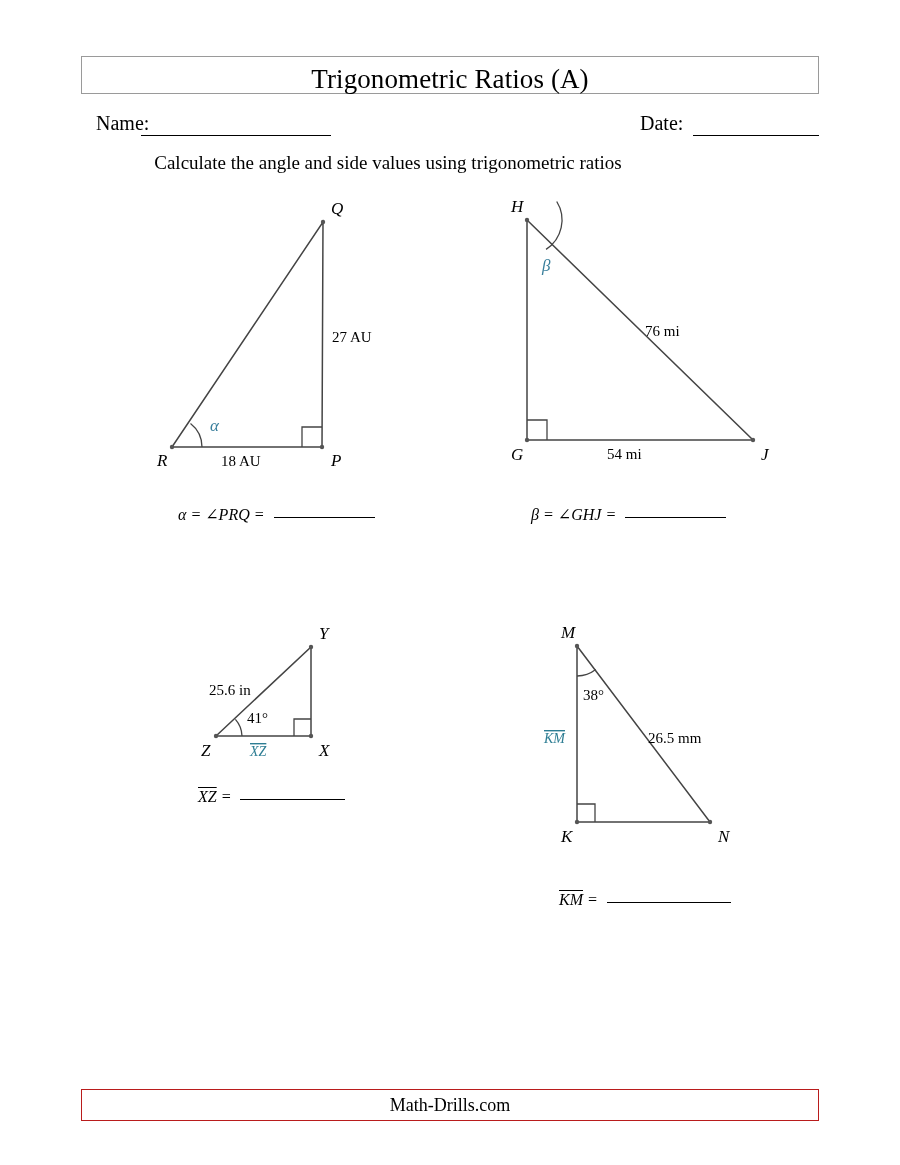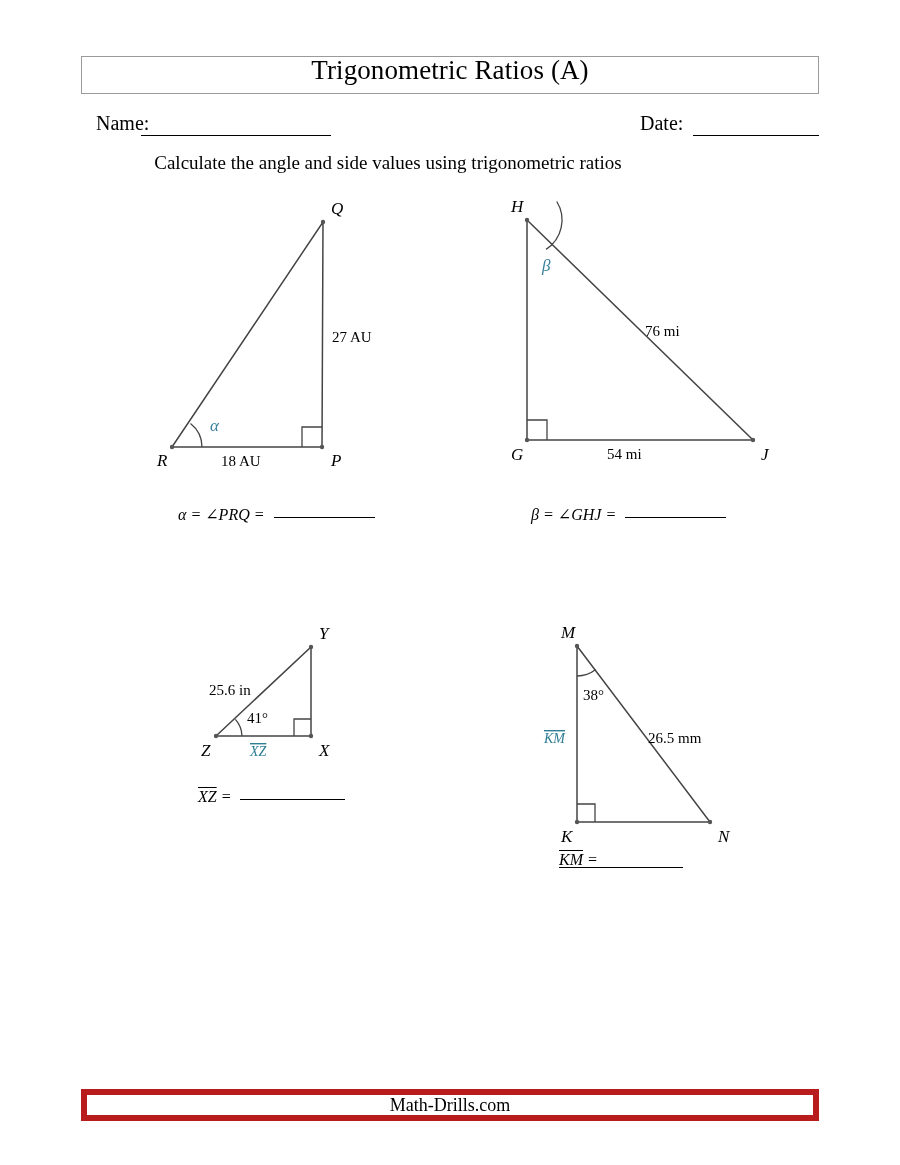--- a/index.html
+++ b/index.html
@@ -19,21 +19,21 @@
 
   
   #title-banner {
     position: absolute;
     left: 81px;
     top: 56px;
     width: 738px;
     height: 38px;
     border: 1px solid #9a9a9a;
     display: flex;
-    align-items: flex-start;
+    align-items: flex-end;
     justify-content: center;
   }
   #title-text {
     font-size: 27px;
     letter-spacing: 0.1px;
     line-height: 1;
   }
 
   
   .field-label {
@@ -92,21 +92,21 @@
     font-style: italic;
   }
 
   
   #footer-banner {
     position: absolute;
     left: 81px;
     top: 1089px;
     width: 738px;
     height: 32px;
-    border: 6px solid #b91c1c;
+    border: 1px solid #b91c1c;
     display: flex;
     align-items: center;
     justify-content: center;
   }
   #footer-text {
     font-size: 18px;
     line-height: 1;
   }
 
   
@@ -226,21 +226,21 @@
     <circle cx="180" cy="202" r="2.2" fill="#555"></circle>
     <text class="vlabel" x="31" y="18">M</text>
     <text class="vlabel" x="31" y="222">K</text>
     <text class="vlabel" x="188" y="222">N</text>
     <text class="measure" x="53" y="80">38°</text>
     <text class="measure" x="118" y="123">26.5 mm</text>
     <text class="tealside" x="14" y="123" text-decoration="overline">KM</text>
   </svg>
 </div>
 
-<div class="answer-row" style="left:539px; top:851px;flex-direction:column;">
+<div class="answer-row" style="left:539px; top:891px;">
   <span class="ans-expr">
     <span class="ovl">KM</span>
     <span>=</span>
   </span>
   <span class="ans-rule" style="width:124px;"></span>
 </div>
 
 <div id="footer-banner">
   <span id="footer-text">Math-Drills.com</span>
 </div>

